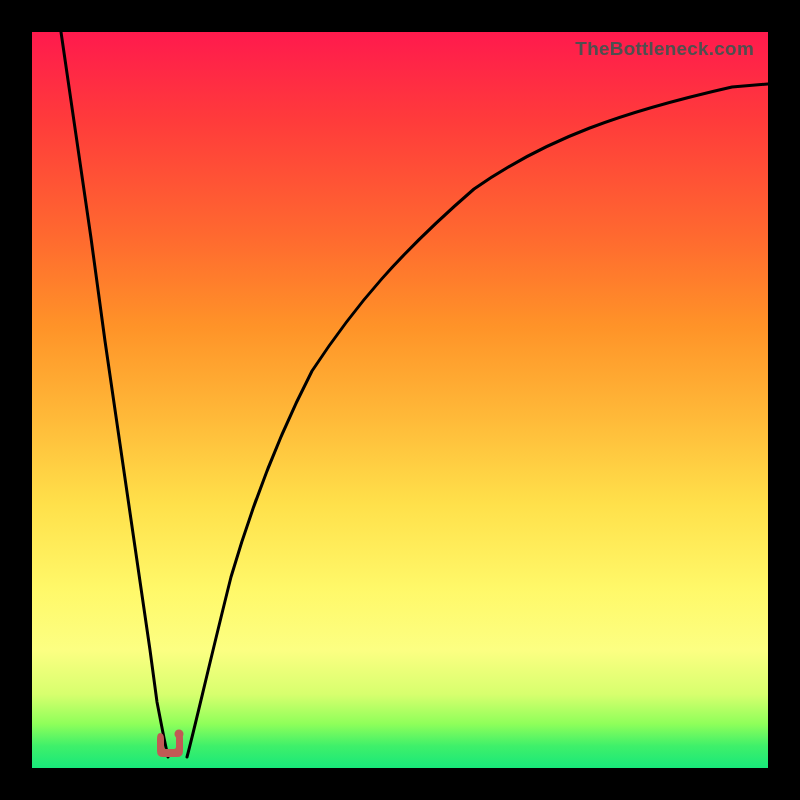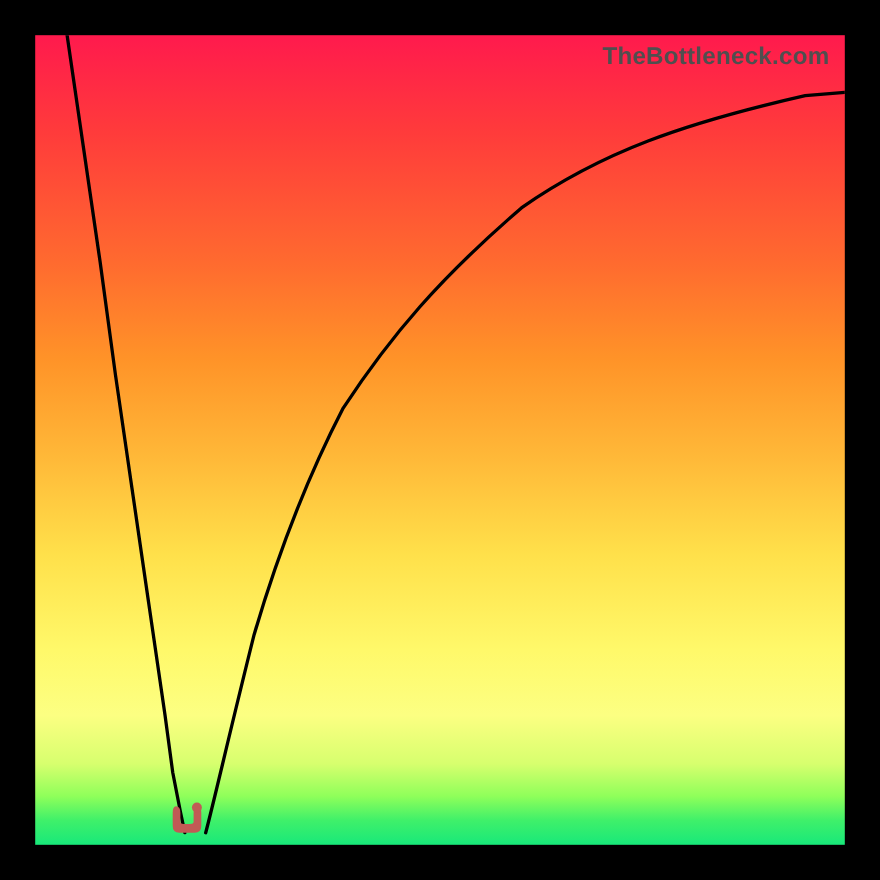--- a/index.html
+++ b/index.html
@@ -29,21 +29,21 @@
       #d7ff6e 90%,
       #8fff5a 94%,
       #3ff06a 97%,
       #18e87a 100%
     );
   }
   .watermark {
     position: absolute;
     top: 6px;
     right: 14px;
-    font-size: 22px;
+    font-size: 19px;
     font-weight: 600;
     color: #4f4f4f;
     letter-spacing: 0.2px;
     user-select: none;
   }
   .curve-svg {
     position: absolute;
     left: 0;
     top: 0;
     width: 736px;

